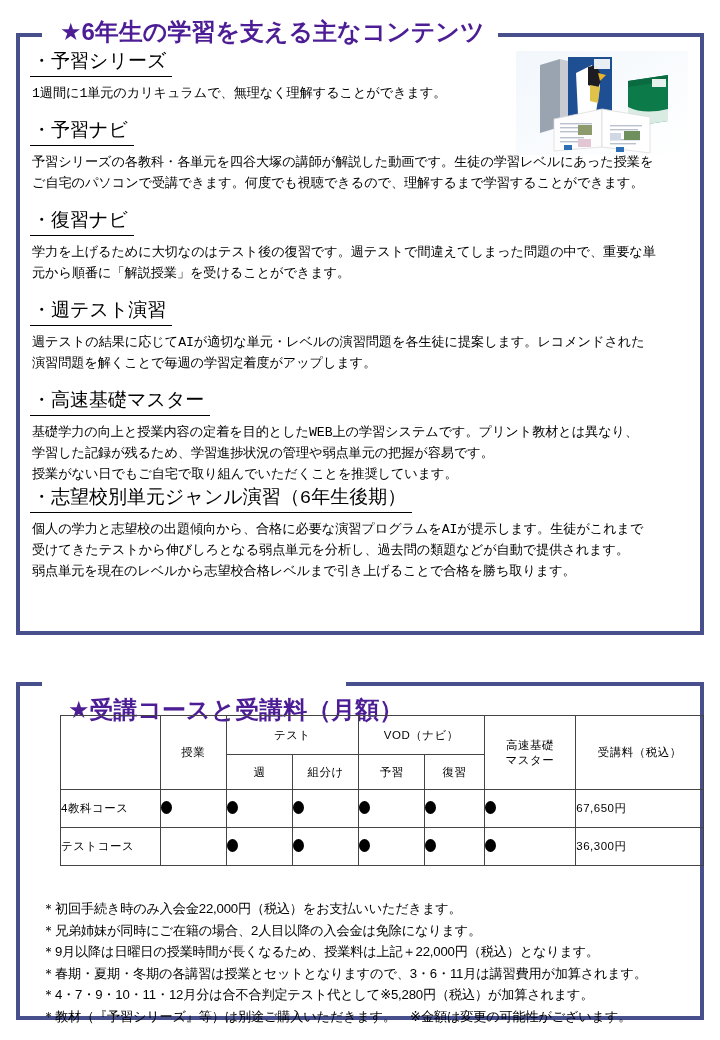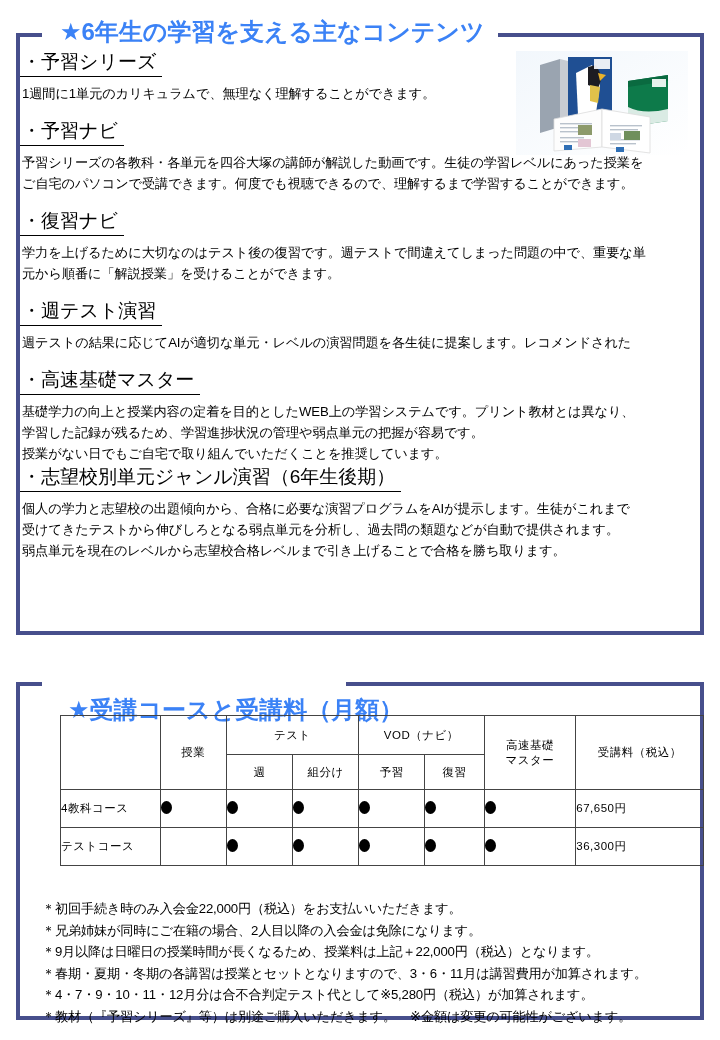--- a/index.html
+++ b/index.html
@@ -42,41 +42,42 @@
   }
   .panel-title {
     position: absolute;
     top: -16px;
     font-size: 24px;
     font-weight: bold;
     letter-spacing: 0px;
     white-space: nowrap;
     background: #ffffff;
     line-height: 30px;
-    color: #3b82f6;
+    color: #4c1d95;
   }
 
   
   #panel-contents {
     left: 16px;
     top: 33px;
     width: 688px;
     height: 602px;
   }
   #panel-contents .panel-title { left: 44px; }
 
   .panel-inner {
     position: absolute;
     left: 4px; right: 4px; top: 4px; bottom: 4px;
     overflow: hidden;
   }
 
   .section {
     position: relative;
-    padding: 0 0;
+    padding: 0 10px;
+    font-family: Liberation Mono, monospace;
   }
   .section-heading {
     display: inline-block;
     font-size: 19px;
     line-height: 26px;
     border-bottom: 1.5px solid #000;
     padding: 0 6px 1px 2px;
     white-space: nowrap;
     font-weight: normal;
     margin: 0;
@@ -237,20 +238,21 @@
       <div class="section-body">
         <div>学力を上げるために大切なのはテスト後の復習です。週テストで間違えてしまった問題の中で、重要な単</div>
         <div>元から順番に「解説授業」を受けることができます。</div>
       </div>
     </div>
 
     <div class="section" style="margin-top:14px;">
       <h2 class="section-heading">・週テスト演習</h2>
       <div class="section-body">
         <div>週テストの結果に応じてAIが適切な単元・レベルの演習問題を各生徒に提案します。レコメンドされた</div>
+        <div>演習問題を解くことで毎週の学習定着度がアップします。</div>
       </div>
     </div>
 
     <div class="section" style="margin-top:14px;">
       <h2 class="section-heading">・高速基礎マスター</h2>
       <div class="section-body">
         <div>基礎学力の向上と授業内容の定着を目的としたWEB上の学習システムです。プリント教材とは異なり、</div>
         <div>学習した記録が残るため、学習進捗状況の管理や弱点単元の把握が容易です。</div>
         <div>授業がない日でもご自宅で取り組んでいただくことを推奨しています。</div>
       </div>

